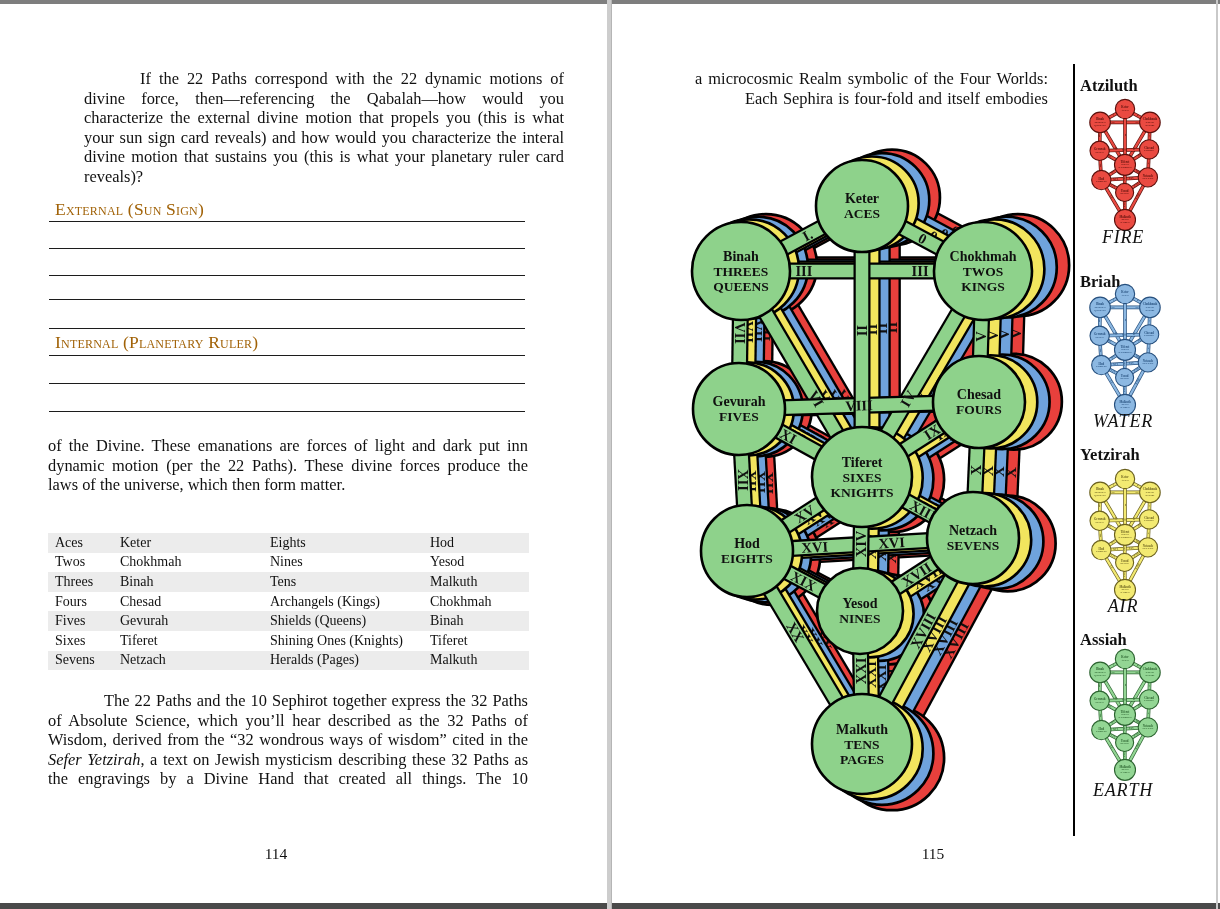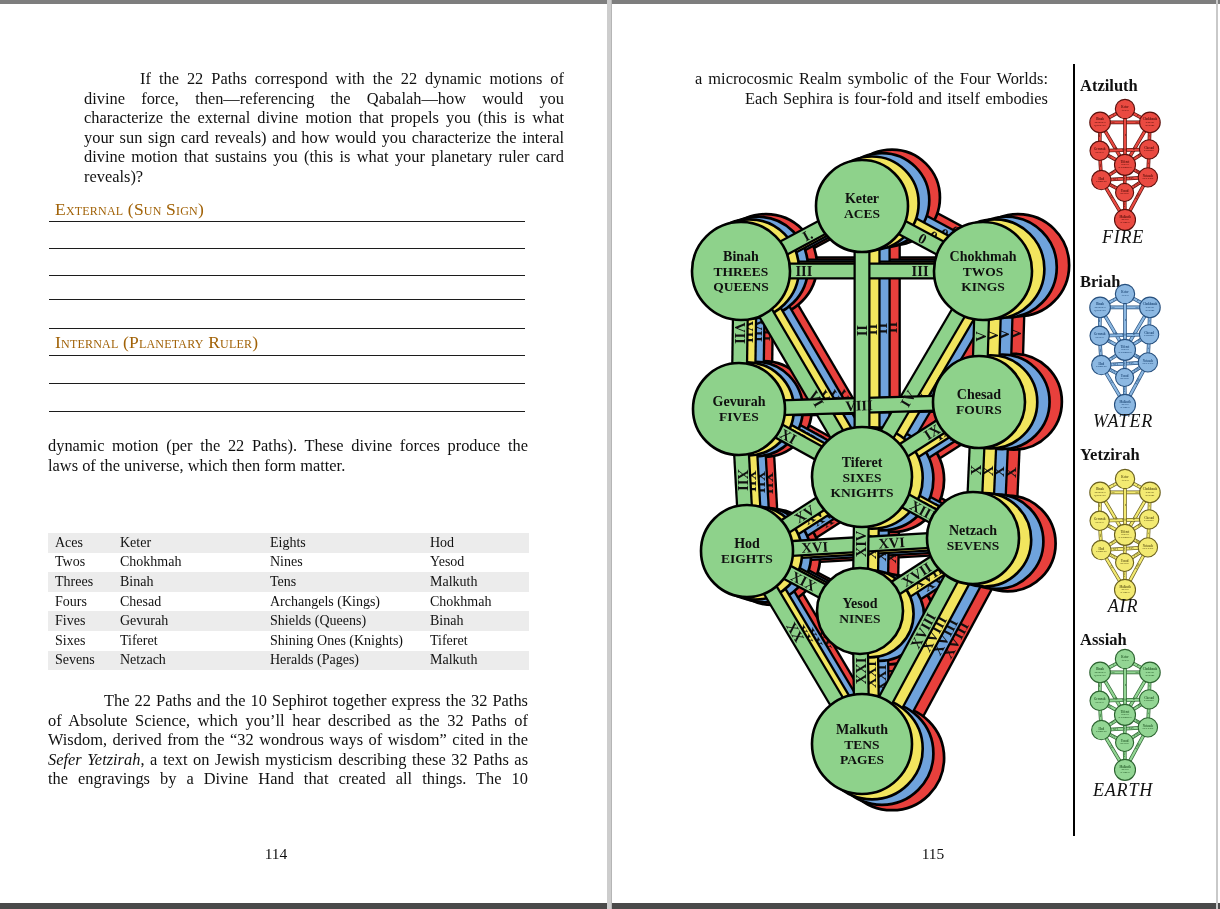--- a/index.html
+++ b/index.html
@@ -57,20 +57,21 @@
   <div class="rule" style="top:275px;"></div>
   <div class="rule" style="top:299px;"></div>
 
   <div class="sc-heading" style="left:55px;top:296px;margin-top:36px;">Internal (Planetary Ruler)</div>
   <div class="rule" style="top:328px;"></div>
   <div class="rule" style="top:355px;"></div>
   <div class="rule" style="top:383px;"></div>
   <div class="rule" style="top:411px;"></div>
 
   <div class="para" style="left:48px;top:436px;width:480px;">
+      <div class="pline"><span>of the Divine. These emanations are forces of light and dark put inn</span></div>
       <div class="pline"><span>dynamic motion (per the 22 Paths). These divine forces produce the</span></div>
       <div class="pline last"><span>laws of the universe, which then form matter.</span></div>
     </div>
 
   <div class="minors-table" id="minors-table">
       <div class="trow shade">
         <div class="tcell c0">Aces</div>
         <div class="tcell c1">Keter</div>
         <div class="tcell c2">Eights</div>
         <div class="tcell c3">Hod</div>

